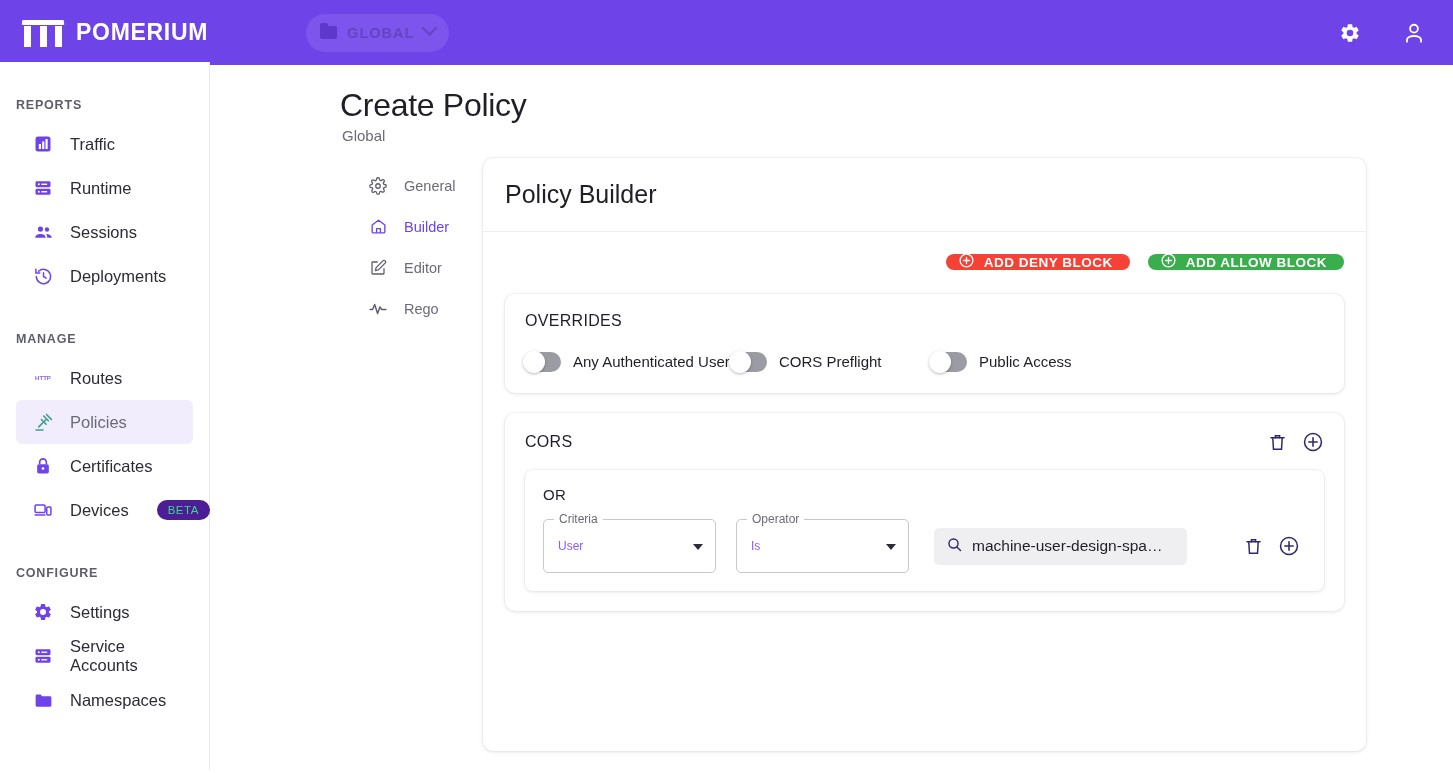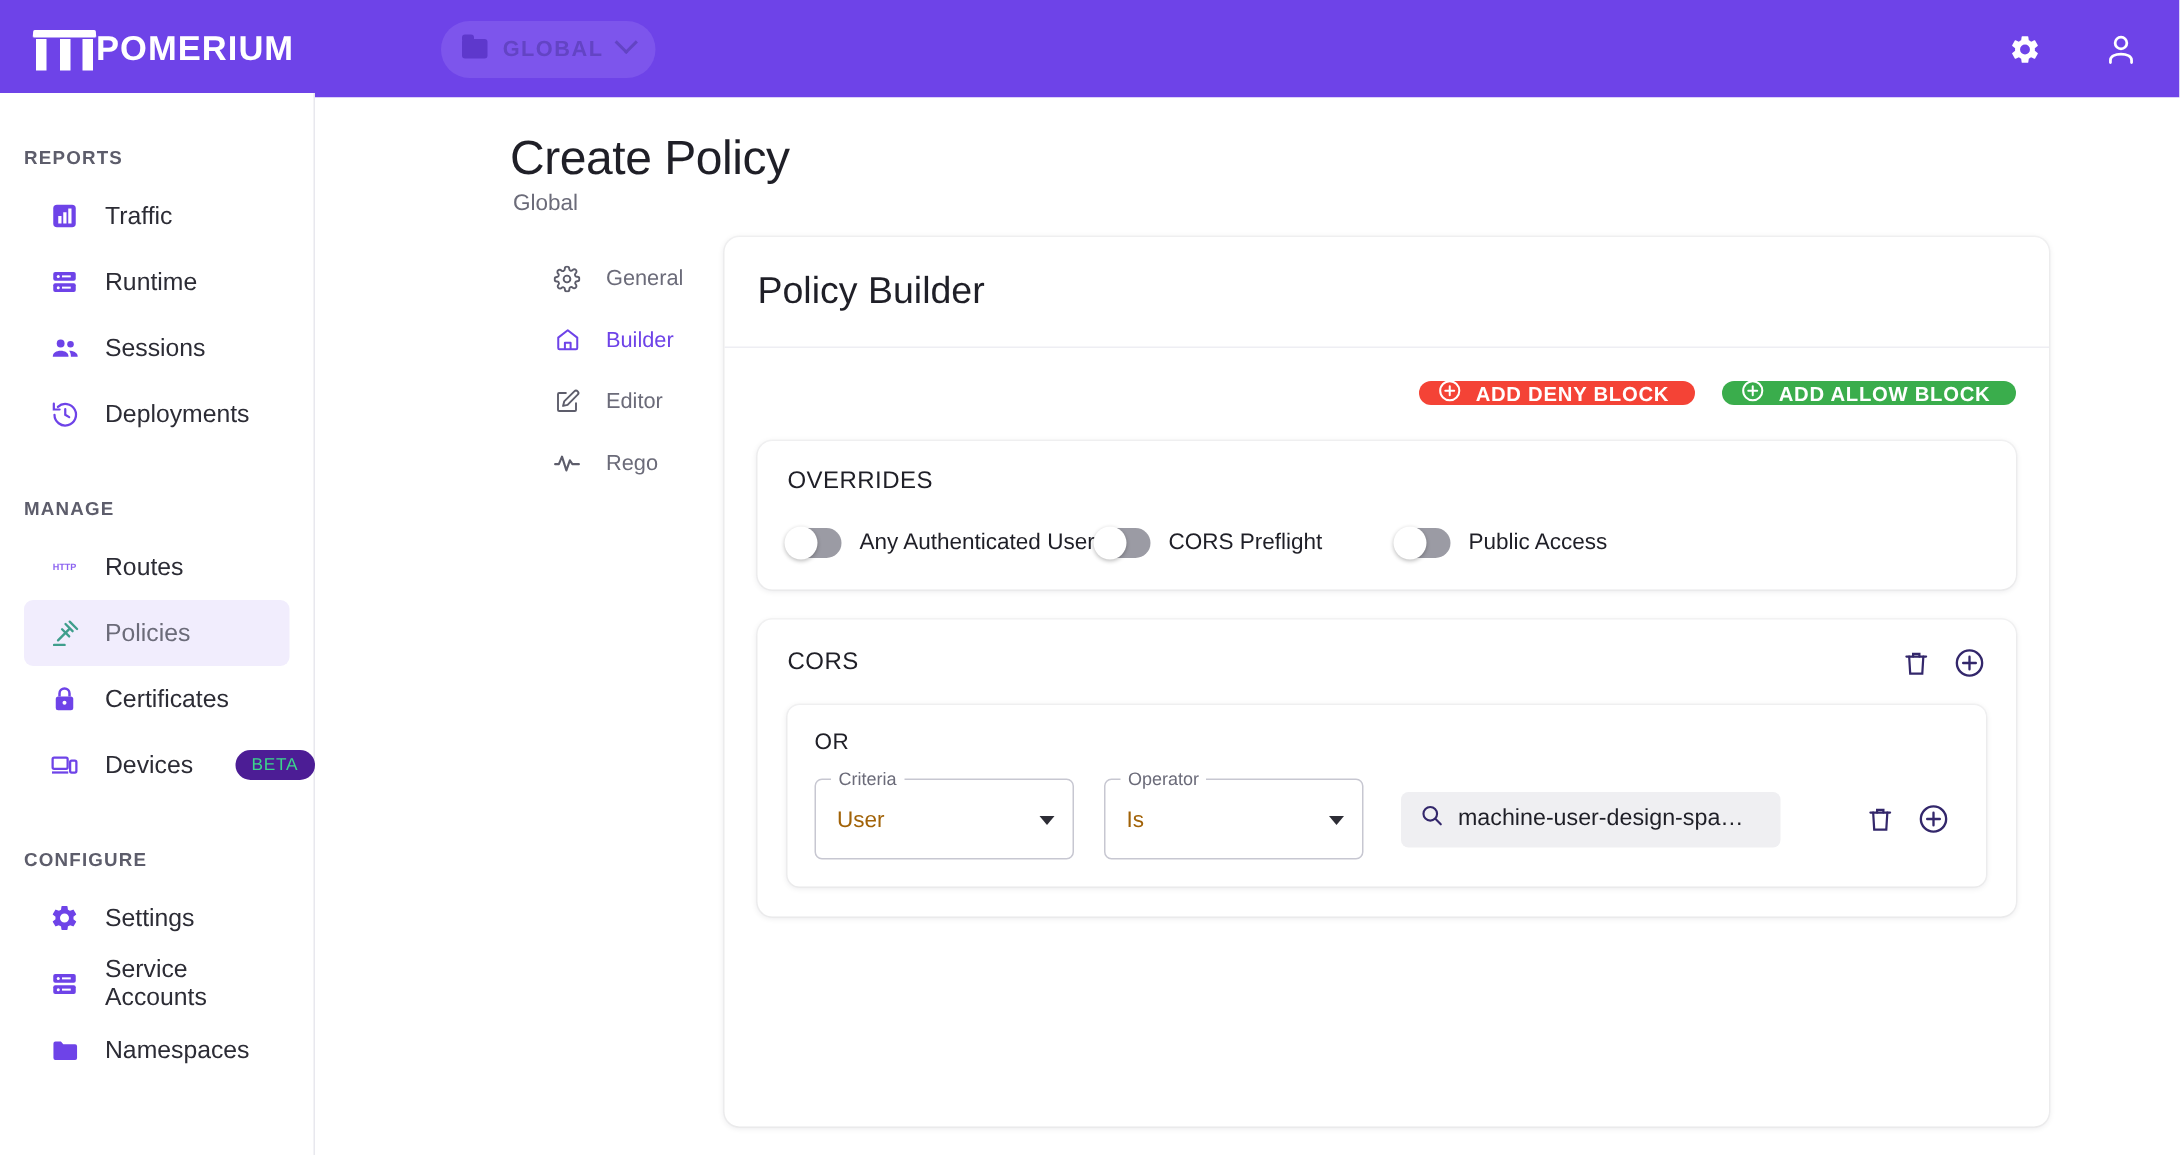--- a/index.html
+++ b/index.html
@@ -11,21 +11,21 @@
   }
   body { position: relative; }
 
   
   .topbar {
     position: absolute; top: 0; left: 0;
     width: 1453px; height: 65px;
     background: #6e43e8;
     display: flex; align-items: center;
   }
-  .brand { display: flex; align-items: center; margin-left: 22px; gap: 0; }
+  .brand { display: flex; align-items: center; margin-left: 22px; gap: 12px; }
   .brand-mark { width: 42px; height: 30px; position: relative; }
   .brand-mark .cap {
     position: absolute; top: 2px; left: 0; width: 42px; height: 5px;
     background: #ffffff; border-radius: 1px;
     transform: perspective(30px) rotateX(6deg);
   }
   .brand-mark .col {
     position: absolute; top: 8px; width: 7px; height: 21px; background: #ffffff;
   }
   .brand-mark .col.c1 { left: 2px; }
@@ -185,21 +185,21 @@
     border: 1px solid #c7c7d1; border-radius: 5px;
     display: flex; align-items: center; padding: 0 14px;
     cursor: pointer;
   }
   .field + .field { margin-left: 20px; align-items: center; }
   .field-legend {
     position: absolute; top: -8px; left: 10px;
     background: #ffffff; padding: 0 5px;
     font-size: 12px; color: #6b6b79;
   }
-  .field-value { font-size: 15px; color: #a16207; }
+  .field-value { font-size: 12px; color: #8b5cf6; }
   .field-caret {
     position: absolute; right: 12px; top: 24px;
     width: 0; height: 0;
     border-left: 5.5px solid transparent; border-right: 5.5px solid transparent;
     border-top: 6.5px solid #2c2c35;
   }
 
   .search-chip {
     margin-left: 25px;
     height: 37px; width: 253px;

